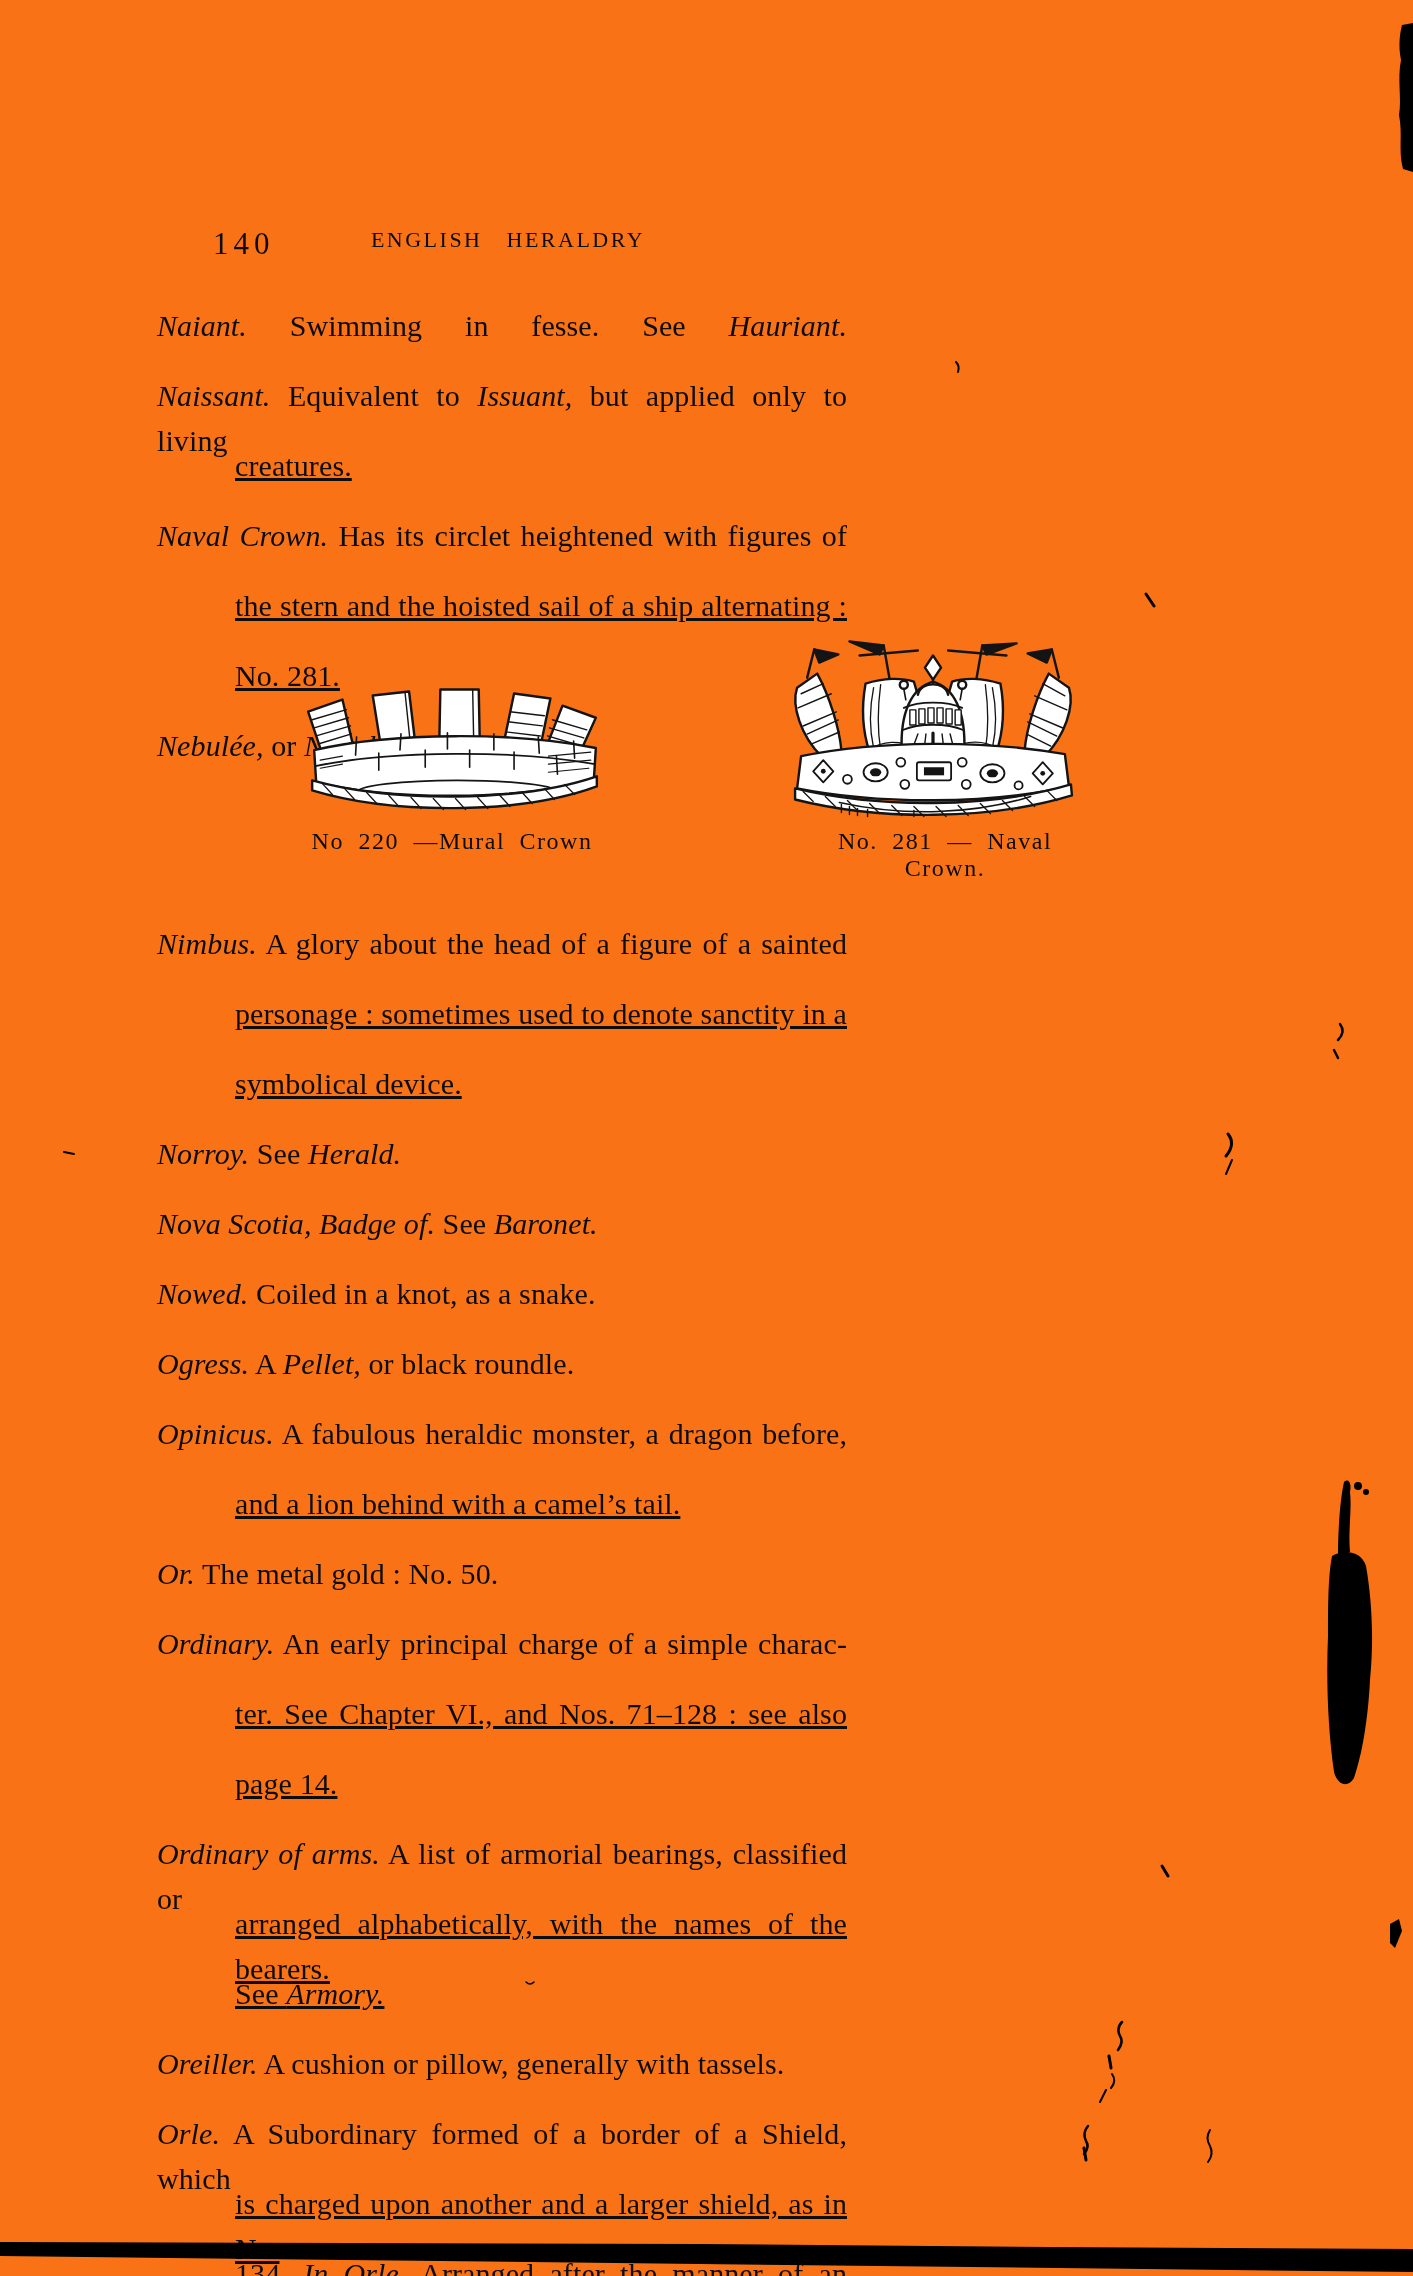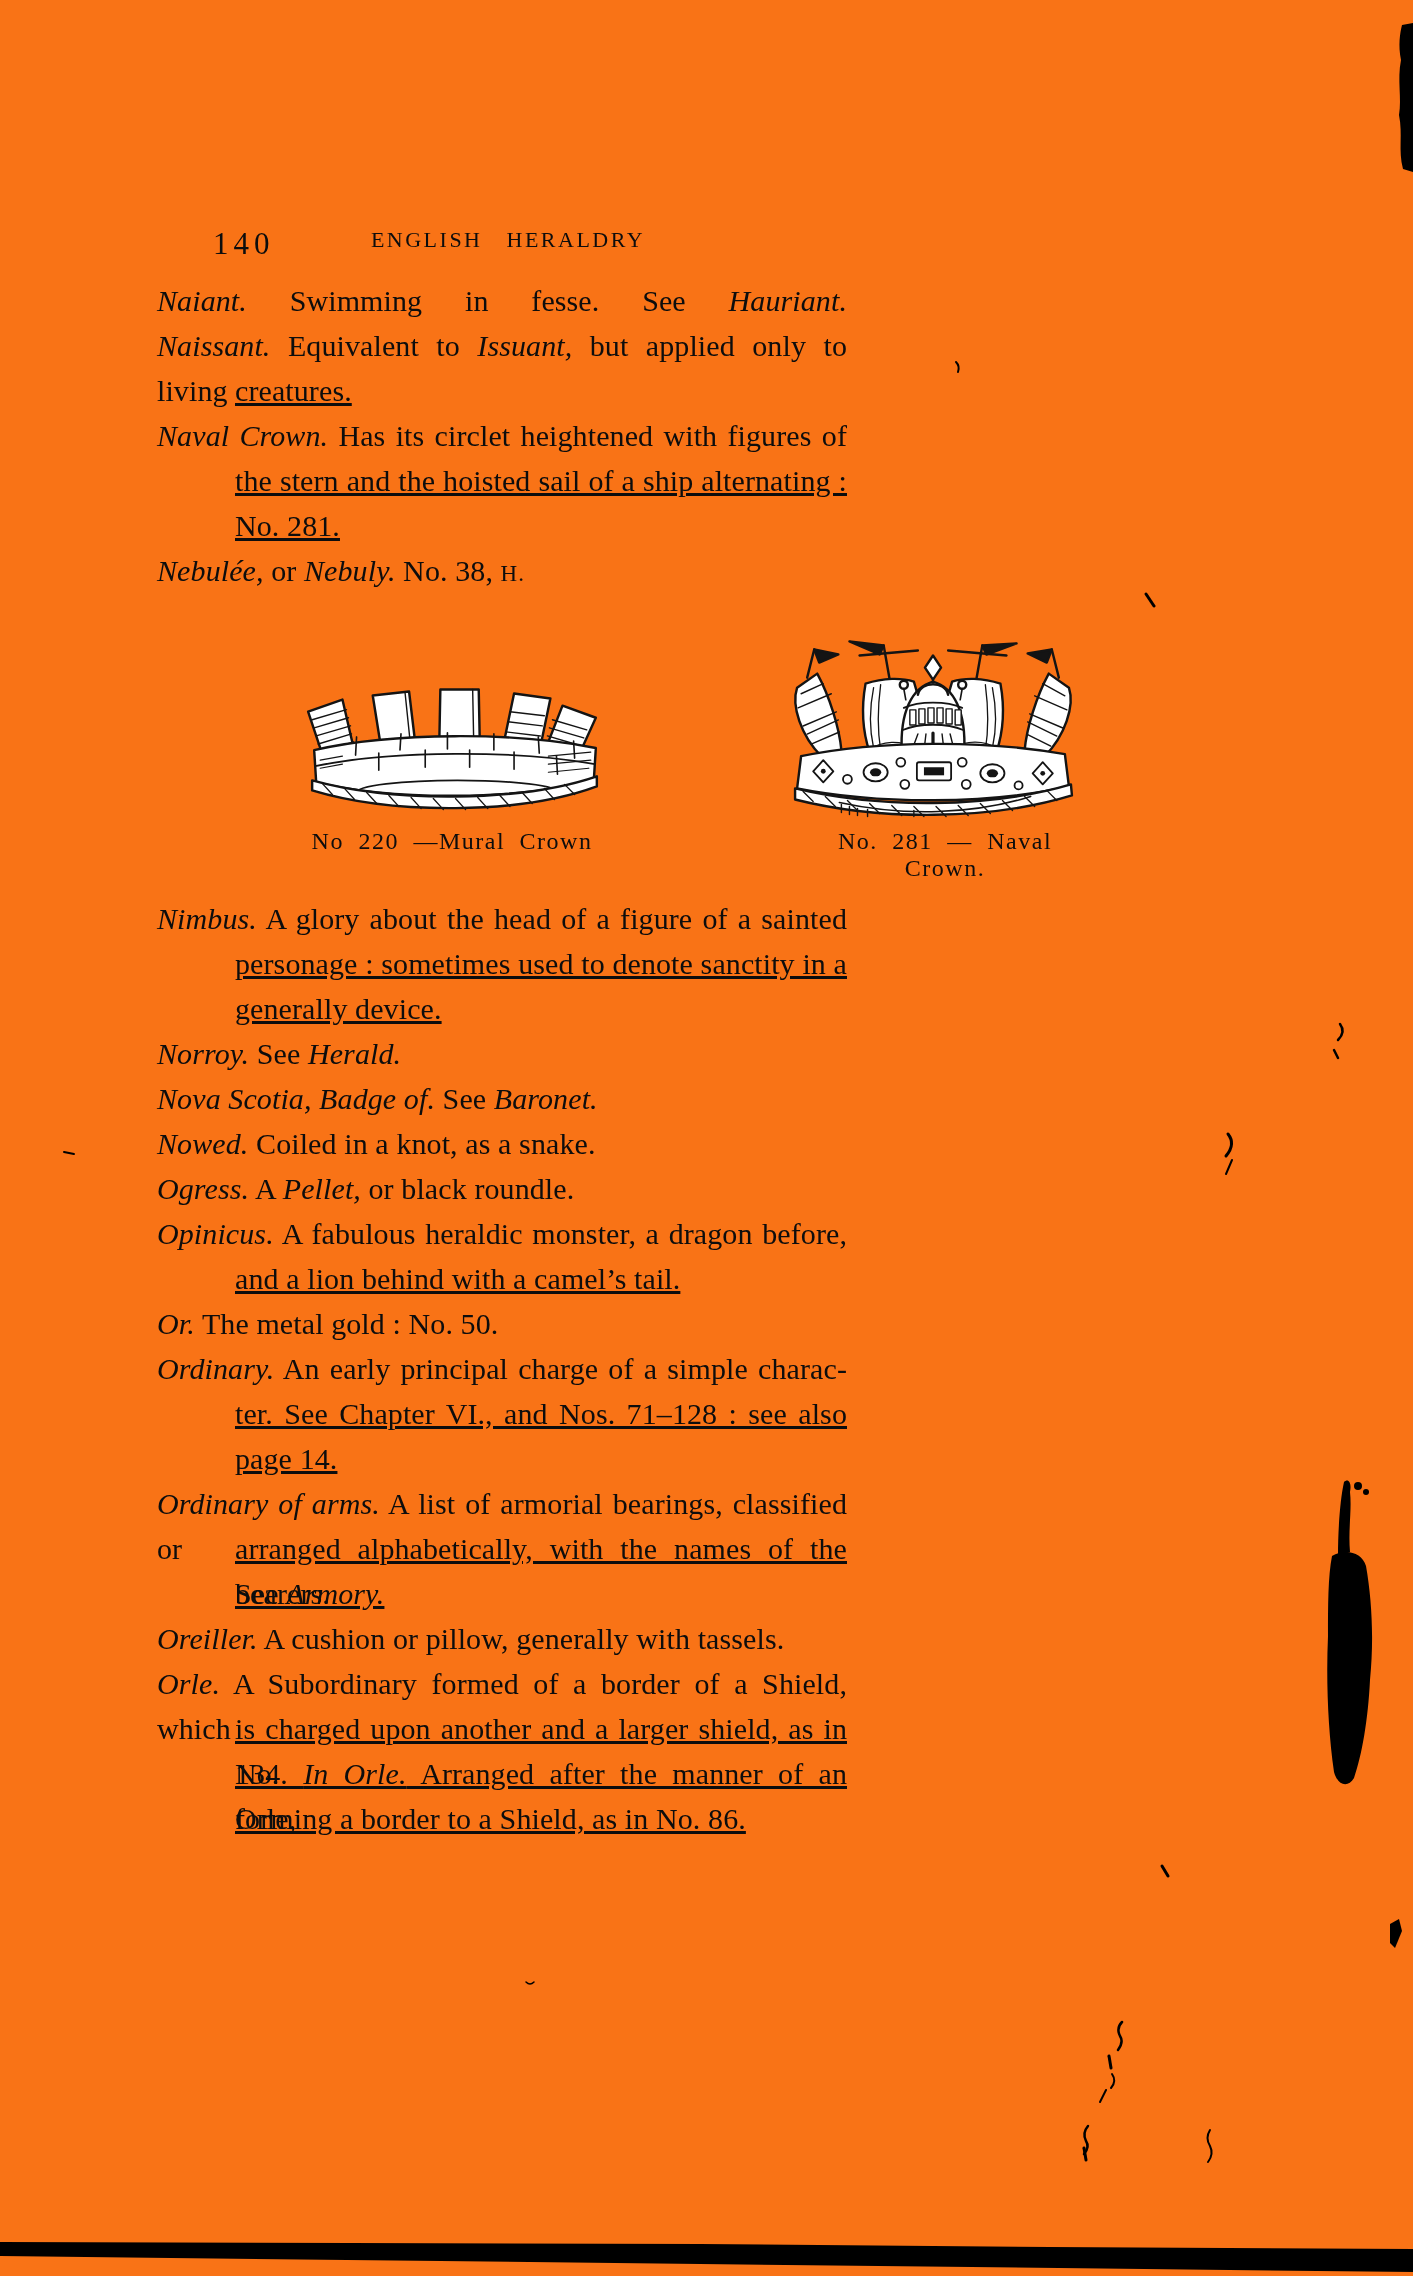--- a/index.html
+++ b/index.html
@@ -6,21 +6,21 @@
   .page{
     position:relative;width:1413px;height:2276px;background:#f97316;
     overflow:hidden;font-family:"Liberation Serif","DejaVu Serif",serif;color:#0d0d0d;
   }
   .page-number{position:absolute;left:213px;top:226px;font-size:31px;letter-spacing:5px;}
   .running-head{position:absolute;left:163px;top:227px;width:690px;text-align:center;
     font-size:22px;letter-spacing:2.5px;word-spacing:16px;}
   .text-block{position:absolute;left:157px;width:690px;}
   #text-block-1{top:278px;}
   #text-block-2{top:896px;}
-  .line{height:45px;line-height:45px;font-size:30px;letter-spacing:0.1px;}
+  .line{height:45px;line-height:45px;font-size:30px;letter-spacing:0.1px;margin-top:25px;}
   .line.ind{padding-left:78px;text-decoration:underline;}
   .line.just{text-align:justify;text-align-last:justify;}
   .seg-i{font-style:italic;}
   .seg-sc{font-size:23px;letter-spacing:1px;}
   .figure{position:absolute;}
   .fig-caption{position:absolute;font-size:24px;letter-spacing:1.5px;word-spacing:7px;text-align:center;width:300px;}
   #caption-1{left:302px;top:828px;}
   #caption-2{left:795px;top:828px;}
   .artifacts{position:absolute;left:0;top:0;pointer-events:none;}
   svg{display:block;}
@@ -231,21 +231,21 @@
       </g>
     </svg>
   </div>
 
   <div class="fig-caption" id="caption-1">No 220 —Mural Crown</div>
   <div class="fig-caption" id="caption-2">No. 281 — Naval Crown.</div>
 
   <div class="text-block" id="text-block-2">
       <div class="line just"><span class="seg-i">Nimbus.</span><span class="seg-n"> A glory about the head of a figure of a sainted</span></div>
       <div class="line ind just"><span class="seg-n">personage : sometimes used to denote sanctity in a</span></div>
-      <div class="line ind"><span class="seg-n">generally device.</span></div>
+      <div class="line ind"><span class="seg-n">symbolical device.</span></div>
       <div class="line"><span class="seg-i">Norroy.</span><span class="seg-n"> See </span><span class="seg-i">Herald.</span></div>
       <div class="line"><span class="seg-i">Nova Scotia, Badge of.</span><span class="seg-n"> See </span><span class="seg-i">Baronet.</span></div>
       <div class="line"><span class="seg-i">Nowed.</span><span class="seg-n"> Coiled in a knot, as a snake.</span></div>
       <div class="line"><span class="seg-i">Ogress.</span><span class="seg-n"> A </span><span class="seg-i">Pellet,</span><span class="seg-n"> or black roundle.</span></div>
       <div class="line just"><span class="seg-i">Opinicus.</span><span class="seg-n"> A fabulous heraldic monster, a dragon before,</span></div>
       <div class="line ind"><span class="seg-n">and a lion behind with a camel’s tail.</span></div>
       <div class="line"><span class="seg-i">Or.</span><span class="seg-n"> The metal gold : No. 50.</span></div>
       <div class="line just"><span class="seg-i">Ordinary.</span><span class="seg-n"> An early principal charge of a simple charac-</span></div>
       <div class="line ind just"><span class="seg-n">ter. See Chapter VI., and Nos. 71–128 : see also</span></div>
       <div class="line ind"><span class="seg-n">page 14.</span></div>

